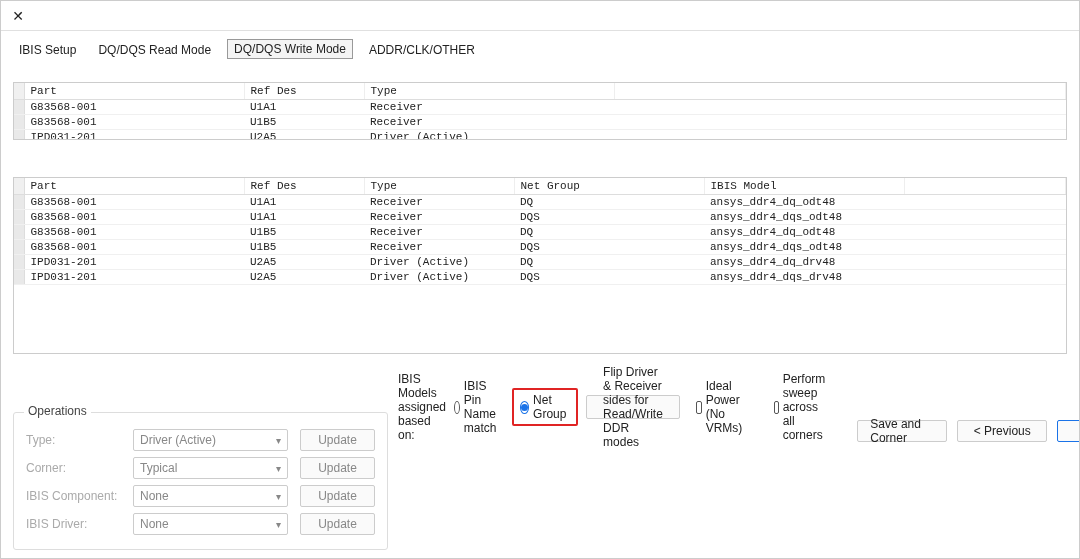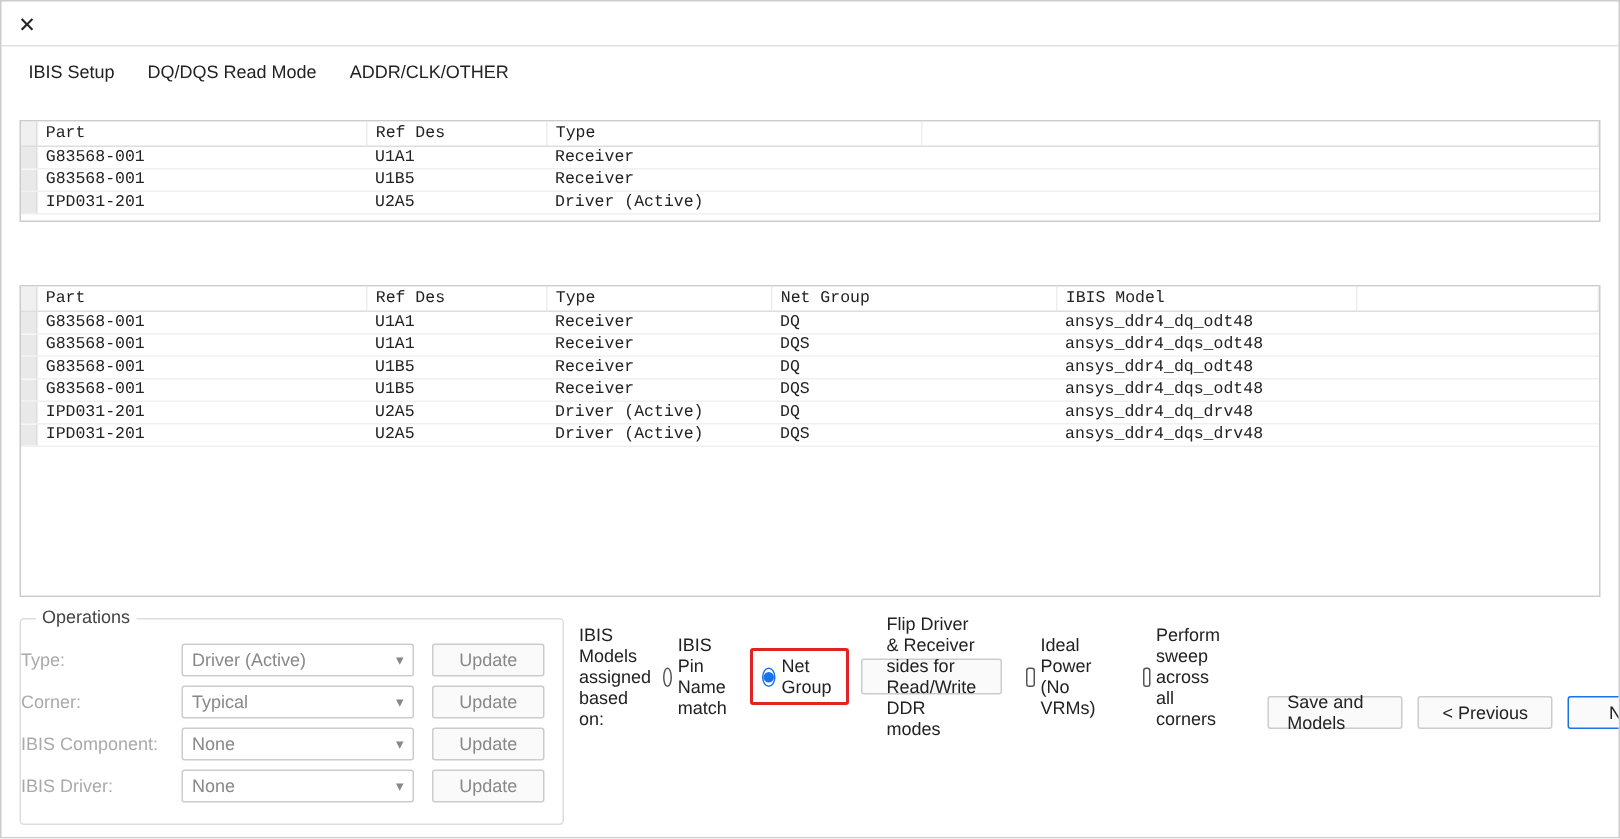--- a/index.html
+++ b/index.html
@@ -15,21 +15,21 @@
   .table-wrap { border: 1px solid #ccc; margin-top: 4px; }
   .table-wrap.small { height: 72px; overflow: hidden; }
   .table-wrap.big { height: 220px; overflow: hidden; }
   table { width: 100%; border-collapse: collapse; table-layout: fixed; font-family: Consolas, "Courier New", monospace; font-size: 11px; }
   th { text-align: left; font-weight: normal; padding: 2px 6px; background: #fff; border-bottom: 1px solid #ddd; border-right: 1px solid #eee; font-family: Consolas, "Courier New", monospace; }
   td { padding: 1px 6px; border-bottom: 1px solid #f0f0f0; white-space: nowrap; overflow: hidden; text-overflow: ellipsis; }
   td.handle { width: 10px; background: #e9e9e9; border-right: 1px solid #ddd; padding: 0; }
   th.handle-h { width: 10px; background: #f0f0f0; border-right: 1px solid #ddd; padding: 0; }
   .spacer { flex: 1; min-height: 8px; }
   .bottom { display: flex; gap: 10px; align-items: flex-start; margin-top: 6px; }
-  .ops { width: 380px; border: 1px solid #ddd; border-radius: 3px; padding: 10px 12px 14px 0; position: relative; }
+  .ops { width: 380px; border: 1px solid #ddd; border-radius: 3px; padding: 10px 12px 14px 12px; position: relative; margin-top: 44px; }
   .ops-title { position: absolute; top: -9px; left: 10px; background: #fff; padding: 0 4px; color: #444; }
   .ops-grid { display: grid; grid-template-columns: 95px 155px 75px; row-gap: 6px; column-gap: 12px; align-items: center; margin-top: 6px; }
   .ops-label { color: #aaa; }
   .combo { display: flex; align-items: center; justify-content: space-between; border: 1px solid #ccc; background: #fff; height: 22px; padding: 0 6px; color: #888; border-radius: 2px; }
   .combo .chev { color: #888; font-size: 10px; }
   .btn { border: 1px solid #ccc; background: #fafafa; height: 22px; display: inline-flex; align-items: center; justify-content: center; padding: 0 12px; border-radius: 2px; cursor: pointer; color: #888; }
   .btn.primary { border: 1px solid #1a73e8; color: #1a73e8; }
   .right-panel { flex: 1; display: flex; gap: 8px; padding-top: 4px; }
   .row { display: flex; align-items: center; gap: 8px; }
   .radio, .check { display: inline-flex; align-items: center; gap: 4px; cursor: pointer; }
@@ -49,20 +49,21 @@
 
   <div class="titlebar">
     <span class="titlebar-close">✕</span>
   </div>
 
   <div class="client">
 
     <div class="tabs">
       <span class="tab">IBIS Setup</span>
       <span class="tab">DQ/DQS Read Mode</span>
+      <span class="tab active">DQ/DQS Write Mode</span>
       <span class="tab">ADDR/CLK/OTHER</span>
     </div>
 
     <div class="table-wrap small">
       <table>
         <colgroup>
             <col style="width:10px">
             <col style="width:220px">
             <col style="width:120px">
             <col style="width:250px">
@@ -246,21 +247,21 @@
           <span class="check">
             <span class="checkbox"></span>
             <span>Ideal Power (No VRMs)</span>
           </span>
           <span class="check">
             <span class="checkbox"></span>
             <span>Perform sweep across all corners</span>
           </span>
 
           <div class="footer-btns" style="margin-left:auto;">
-            <span class="btn">Save and Models</span>
+            <span class="btn">Save and Corner</span>
             <span class="btn">&lt; Previous</span>
             <span class="btn primary">Next &gt;</span>
             <span class="btn">Cancel</span>
           </div>
         </div>
 
       </div>
 
     </div>
 

